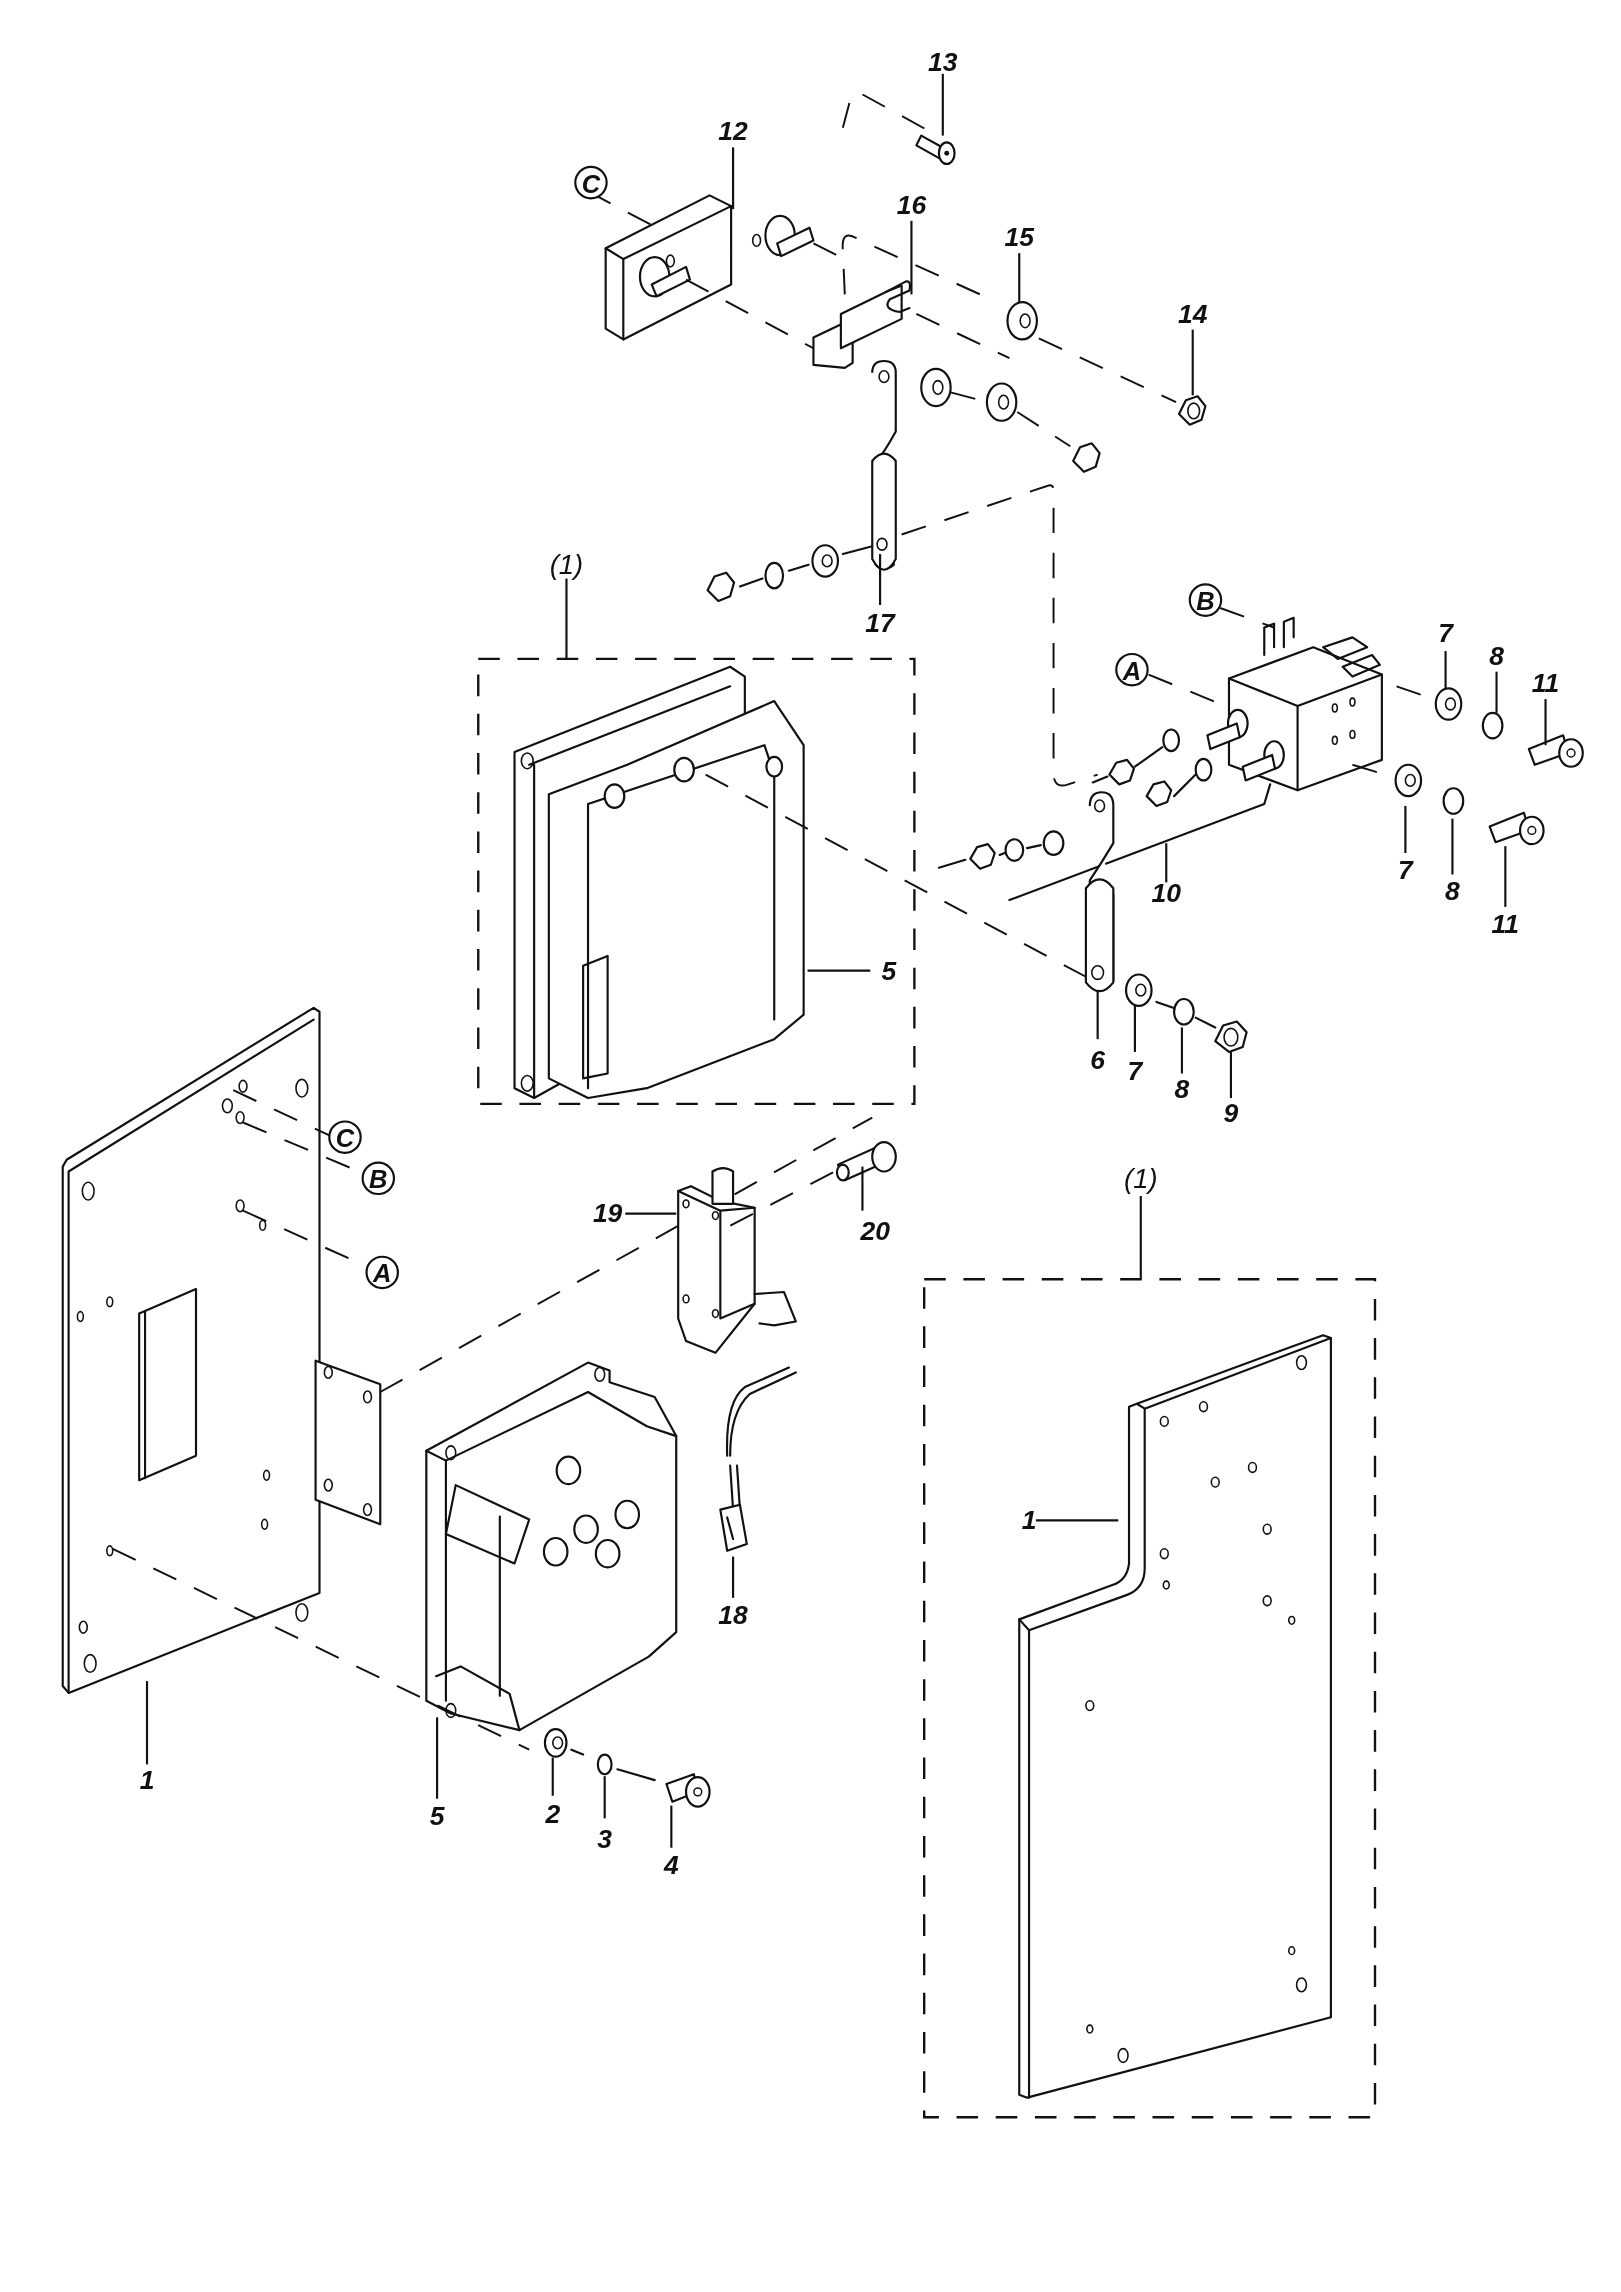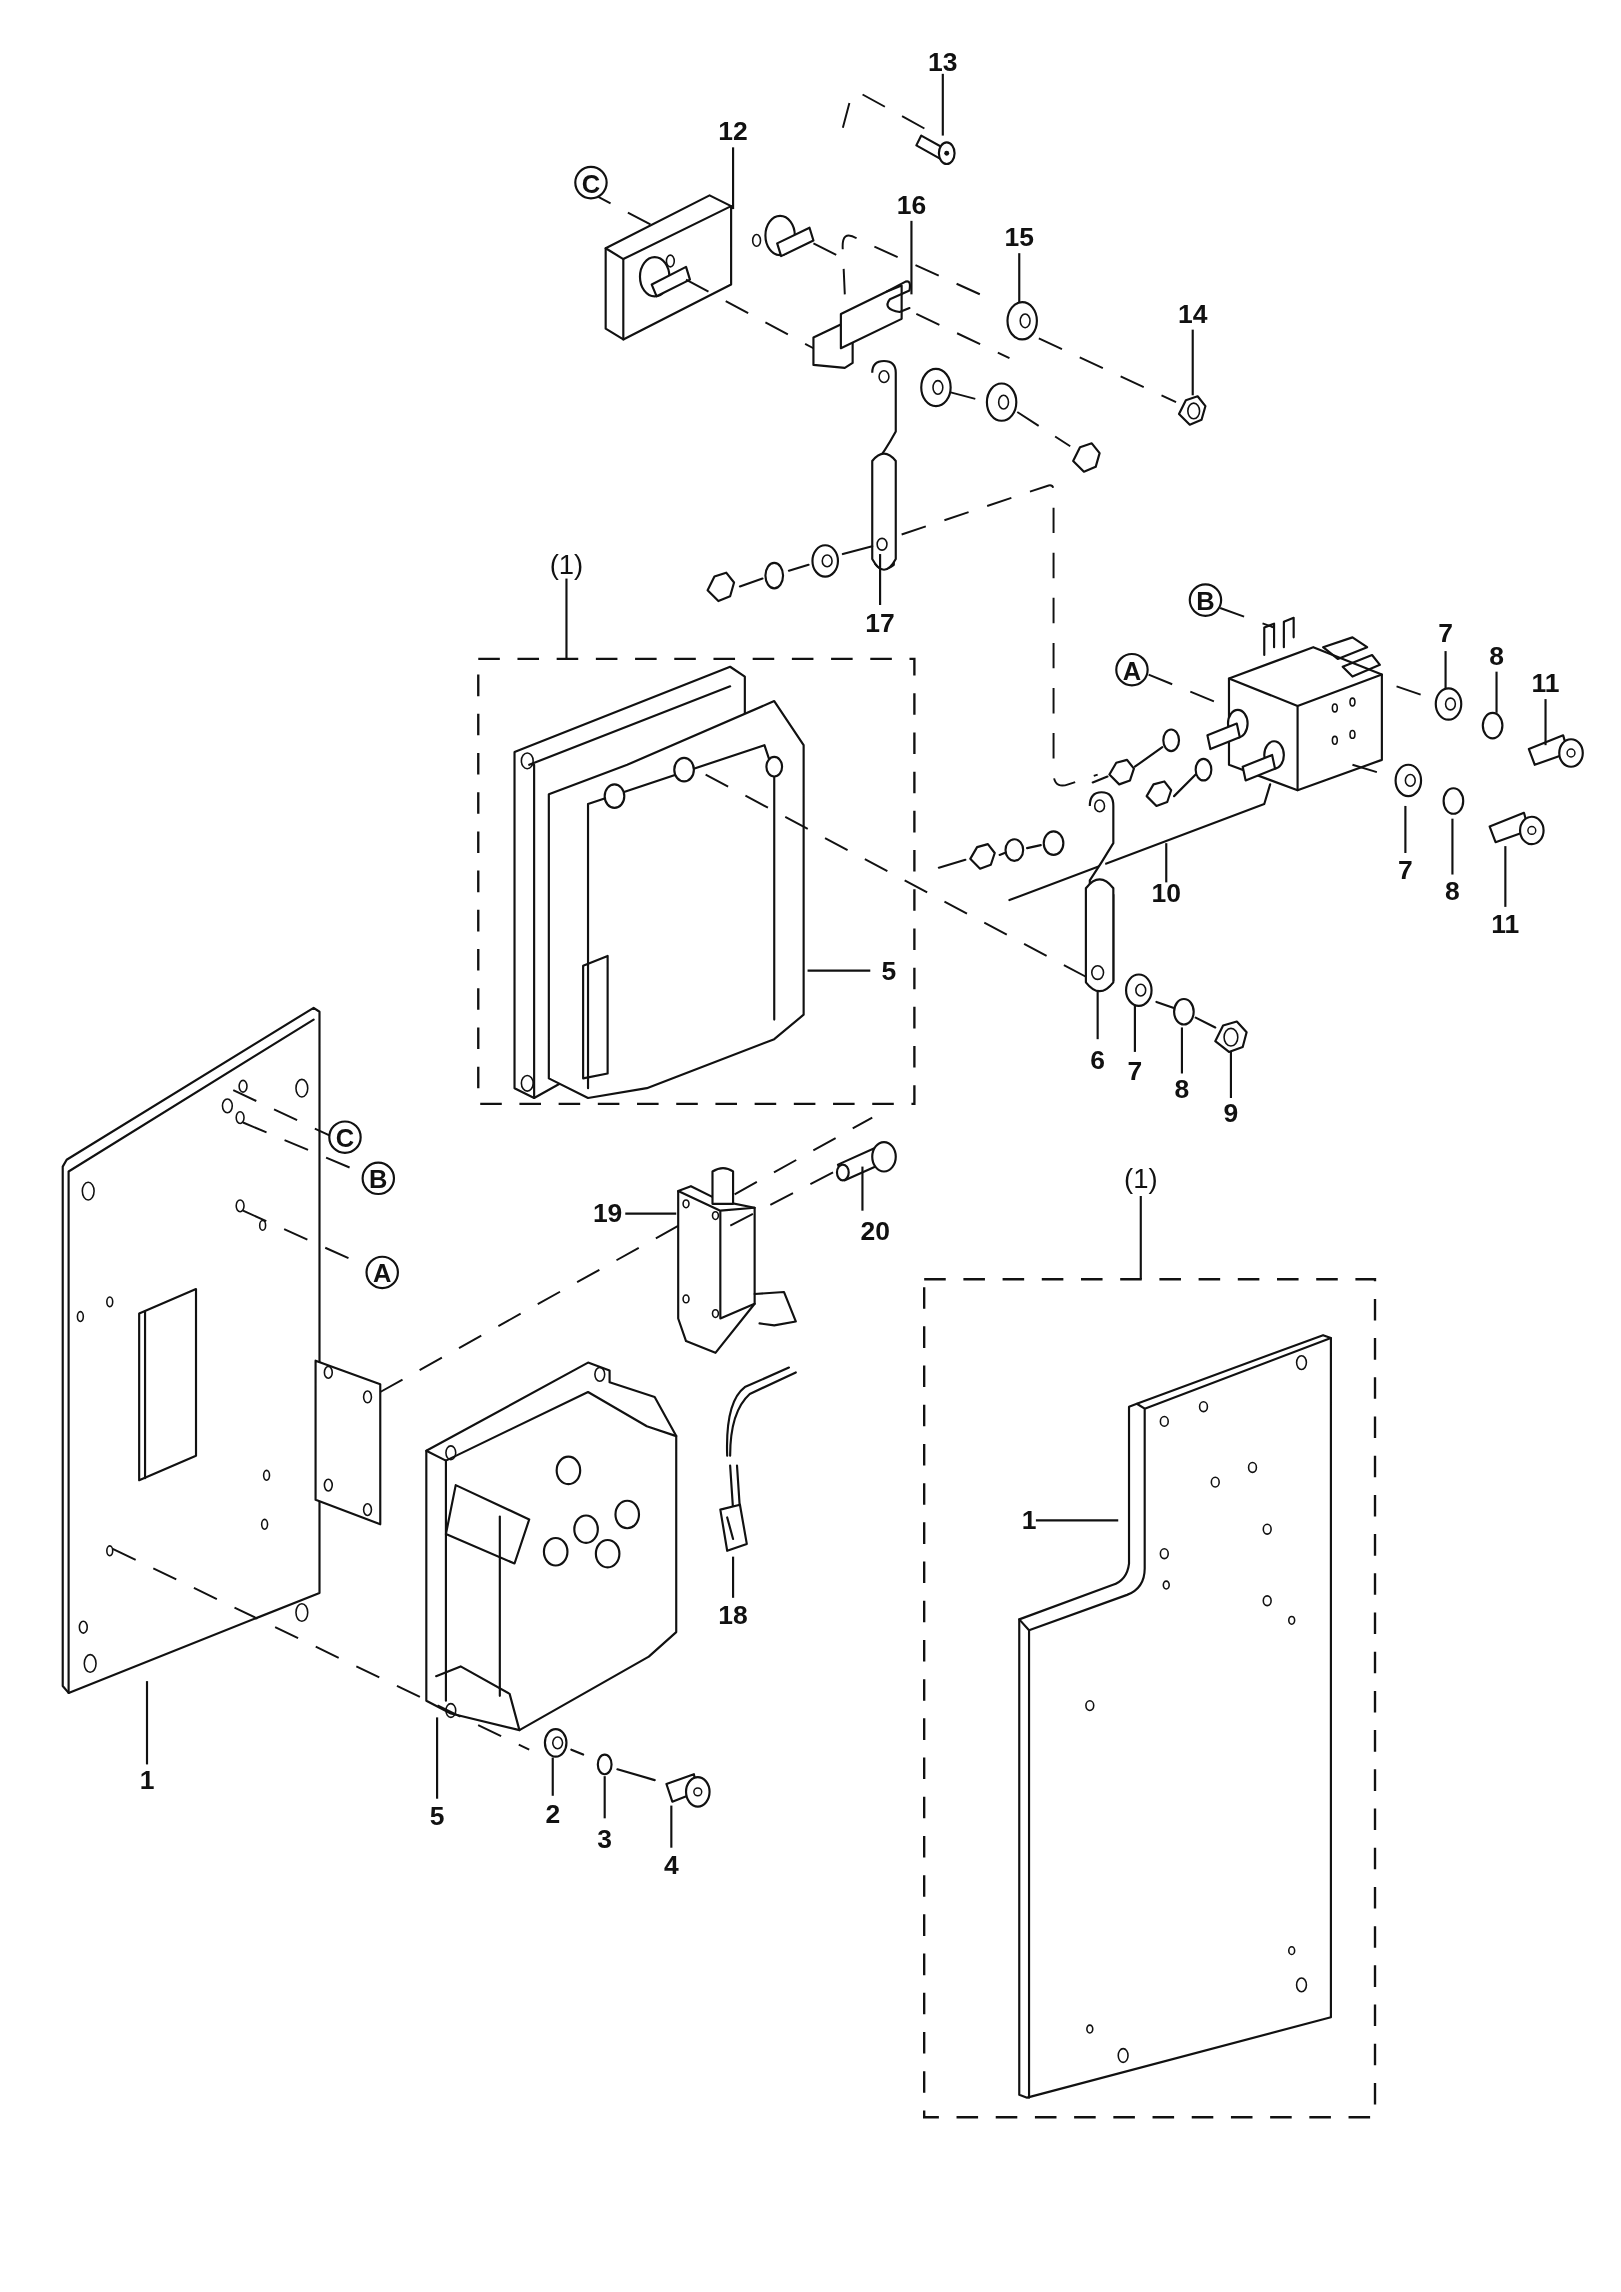--- a/index.html
+++ b/index.html
@@ -1,17 +1,17 @@
 <!DOCTYPE html>
 <html><head>
 <meta charset="utf-8">
 <style>
   html,body{margin:0;padding:0;background:#ffffff;}
   body{width:1621px;height:2293px;overflow:hidden;}
-  #stage{position:absolute;left:0;top:0;width:1568px;height:2293px;}
+  #stage{position:absolute;left:0;top:0;width:1568px;height:2293px;font-style:italic;}
   svg{display:block;}
   .ln{fill:none;stroke:#111;stroke-width:2.2;stroke-linejoin:round;stroke-linecap:round;}
   .thin{fill:none;stroke:#111;stroke-width:1.6;}
   .fillw{fill:#fff;stroke:#111;stroke-width:2.2;stroke-linejoin:round;}
   .dash{fill:none;stroke:#111;stroke-width:2;stroke-dasharray:26 20;}
   .box{fill:none;stroke:#111;stroke-width:2.4;stroke-dasharray:22 18;}
   .lead{stroke:#111;stroke-width:2.2;}
   .num{font-family:"Liberation Sans","DejaVu Sans",sans-serif;font-weight:bold;font-size:27px;fill:#111;text-anchor:middle;}
   .ref{font-family:"Liberation Sans","DejaVu Sans",sans-serif;font-weight:bold;font-size:26px;fill:#111;text-anchor:middle;dominant-baseline:central;}
   .grp{font-family:"Liberation Sans","DejaVu Sans",sans-serif;font-size:28px;fill:#111;text-anchor:middle;}

